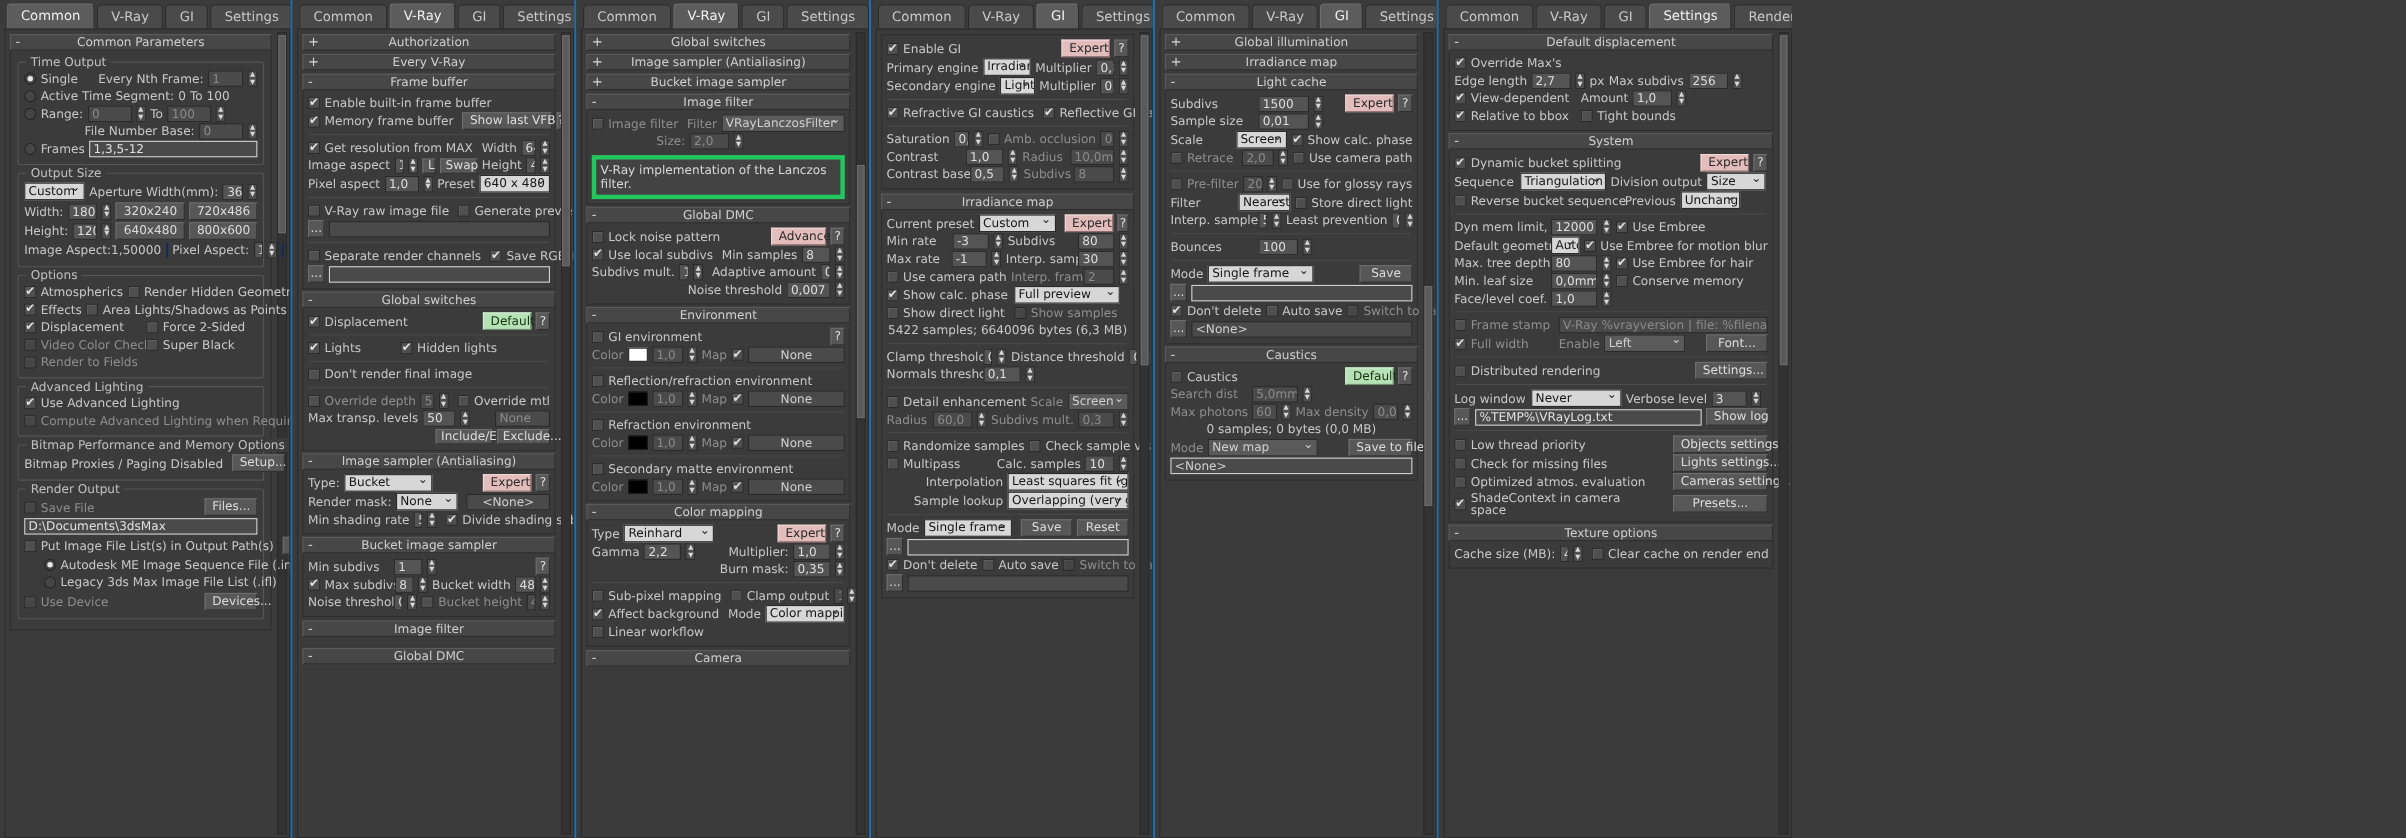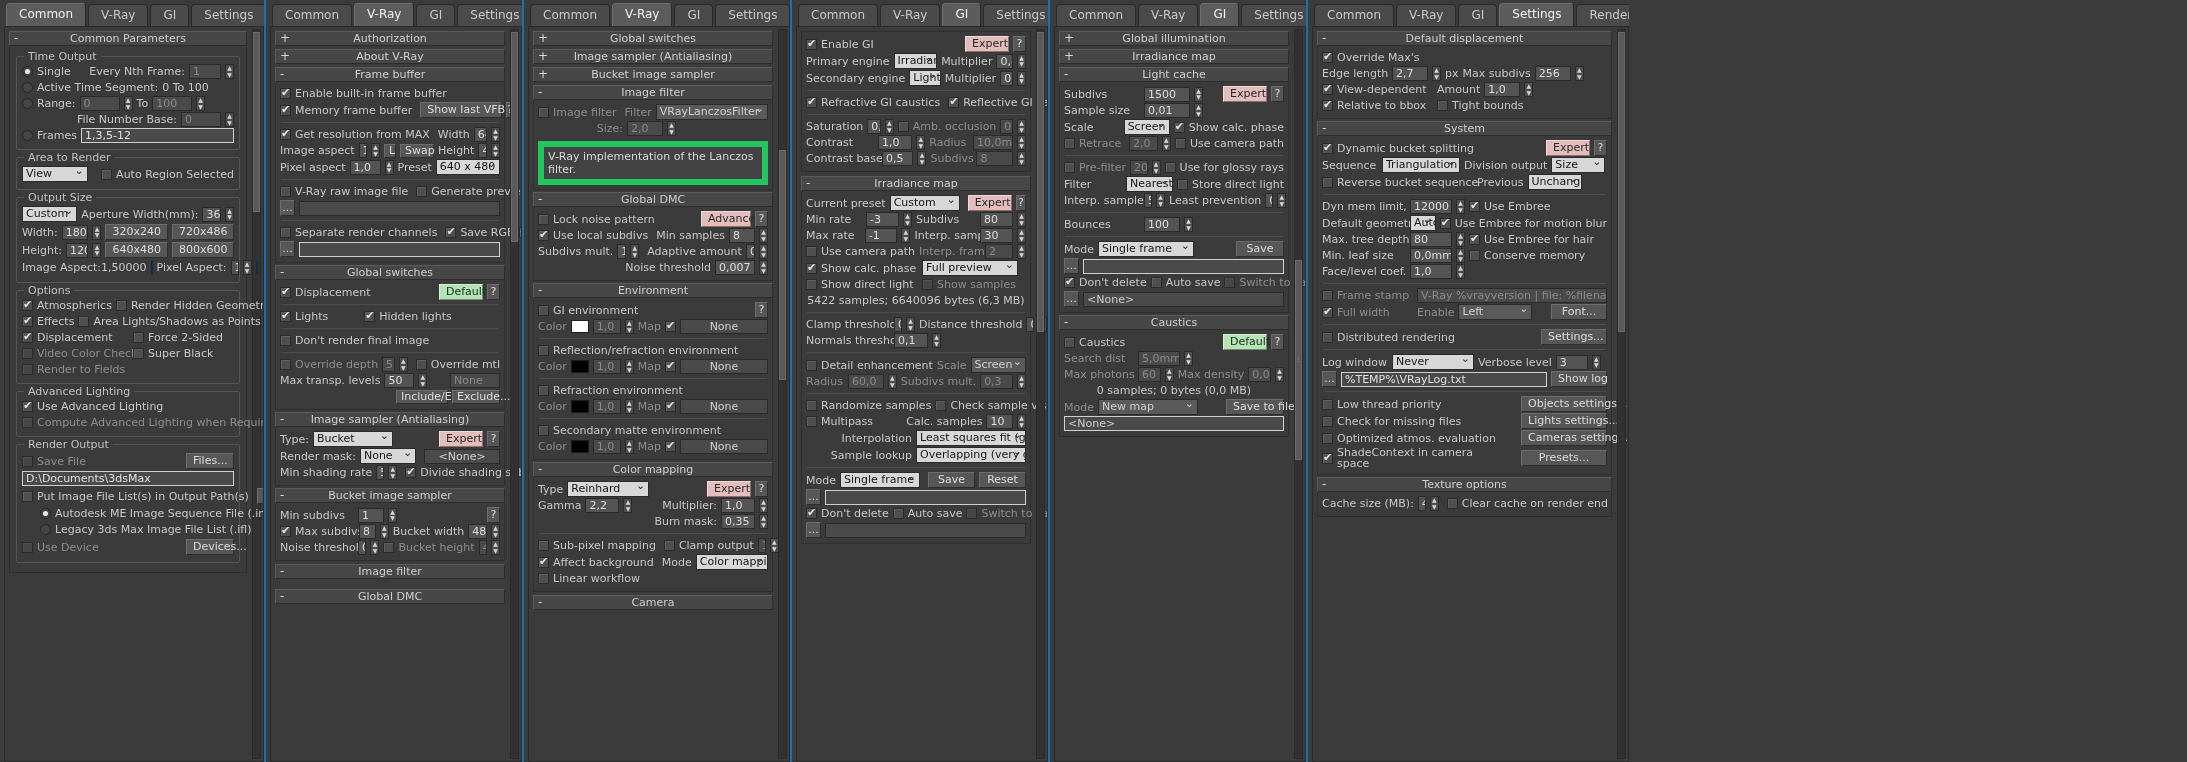--- a/index.html
+++ b/index.html
@@ -180,21 +180,21 @@
   .btn.dots { width: 15px; padding: 0; }
   .btn.q { width: 13px; padding: 0; }
   .btn.expert { background: #e3bcbc; color: #2a2a2a; border-color: #efdada #8d6e6e #8d6e6e #efdada; }
   .btn.default { background: #b6e3b6; color: #173017; border-color: #d6f0d6 #6e8d6e #6e8d6e #d6f0d6; }
 
   .colorswatch { width: 18px; height: 13px; border: 1px solid #1d1d1d; cursor: default; }
 
   .divider { height: 1px; background: #2f2f2f; border-bottom: 1px solid #4d4d4d; margin: 4px 1px; }
 
   .bigtext {
-    border: 6px solid #22c55e; background: #434343;
+    border: 4px solid #22c55e; background: #434343;
     color: #d8d8d8; padding: 3px 4px; min-height: 34px; font-size: 11px;
   }
   .maptext { background:#4a4a4a; border:1px solid #2a2a2a; height:15px; line-height:13px;
     padding:0 3px; color:#cfcfcf; font-size:11px; }
   .longfield { background:#4a4a4a; border:1px solid #d0d0d0; height:15px; line-height:13px;
     padding:0 3px; color:#e0e0e0; font-size:11px; }
 </style>
 </head>
 <body>
 
@@ -262,29 +262,20 @@
                     <i>▼</i>
                   </div>
               </div>
               <div class="row tight">
                 <div class="radio"></div>
                 <span class="lbl">Frames</span>
                 <div class="fld text" style="flex:1">1,3,5-12</div>
               </div>
             </div>
 
-            <div class="group">
-              <div class="legend">Area to Render</div>
-              <div class="row">
-                <div class="sel" style="width:105px">View</div>
-                <span style="width:10px"></span>
-                <div class="chk"></div>
-                <span class="lbl">Auto Region Selected</span>
-              </div>
-            </div>
 
             <div class="group">
               <div class="legend">Output Size</div>
               <div class="row">
                 <div class="sel" style="width:105px">Custom</div>
                 <span class="lbl">Aperture Width(mm):</span>
                 <div class="fld" style="width:33px">36,0</div>
                 <div class="spin">
                     <i>▲</i>
                     <i>▼</i>
@@ -360,20 +351,28 @@
               <div class="row tight">
                 <div class="chk on"></div>
                 <span class="lbl">Use Advanced Lighting</span>
               </div>
               <div class="row tight">
                 <div class="chk dis"></div>
                 <span class="lbl dim">Compute Advanced Lighting when Required</span>
               </div>
             </div>
 
+            <div class="group">
+              <div class="legend">Bitmap Performance and Memory Options</div>
+              <div class="row">
+                <span class="lbl">Bitmap Proxies / Paging Disabled</span>
+                <span class="spacer"></span>
+                <div class="btn" style="width:48px">Setup...</div>
+              </div>
+            </div>
 
             <div class="group">
               <div class="legend">Render Output</div>
               <div class="row">
                 <div class="chk dis"></div>
                 <span class="lbl dim">Save File</span>
                 <span class="spacer"></span>
                 <div class="btn" style="width:48px">Files...</div>
               </div>
               <div class="row">
@@ -420,21 +419,21 @@
           <div class="scroll-thumb" style="top:2px;height:210px"></div>
         </div>
       <div class="inner" style="padding-right:16px">
 
         <div class="roll-head" style="margin-bottom:3px">
           <span class="pm">+</span>
           <span>Authorization</span>
         </div>
         <div class="roll-head" style="margin-bottom:3px">
           <span class="pm">+</span>
-          <span>About V-Ray</span>
+          <span>Every V-Ray</span>
         </div>
 
         <div class="rollout">
           <div class="roll-head">
             <span class="pm">-</span>
             <span>Frame buffer</span>
           </div>
           <div class="roll-body">
             <div class="row tight">
               <div class="chk on"></div>

